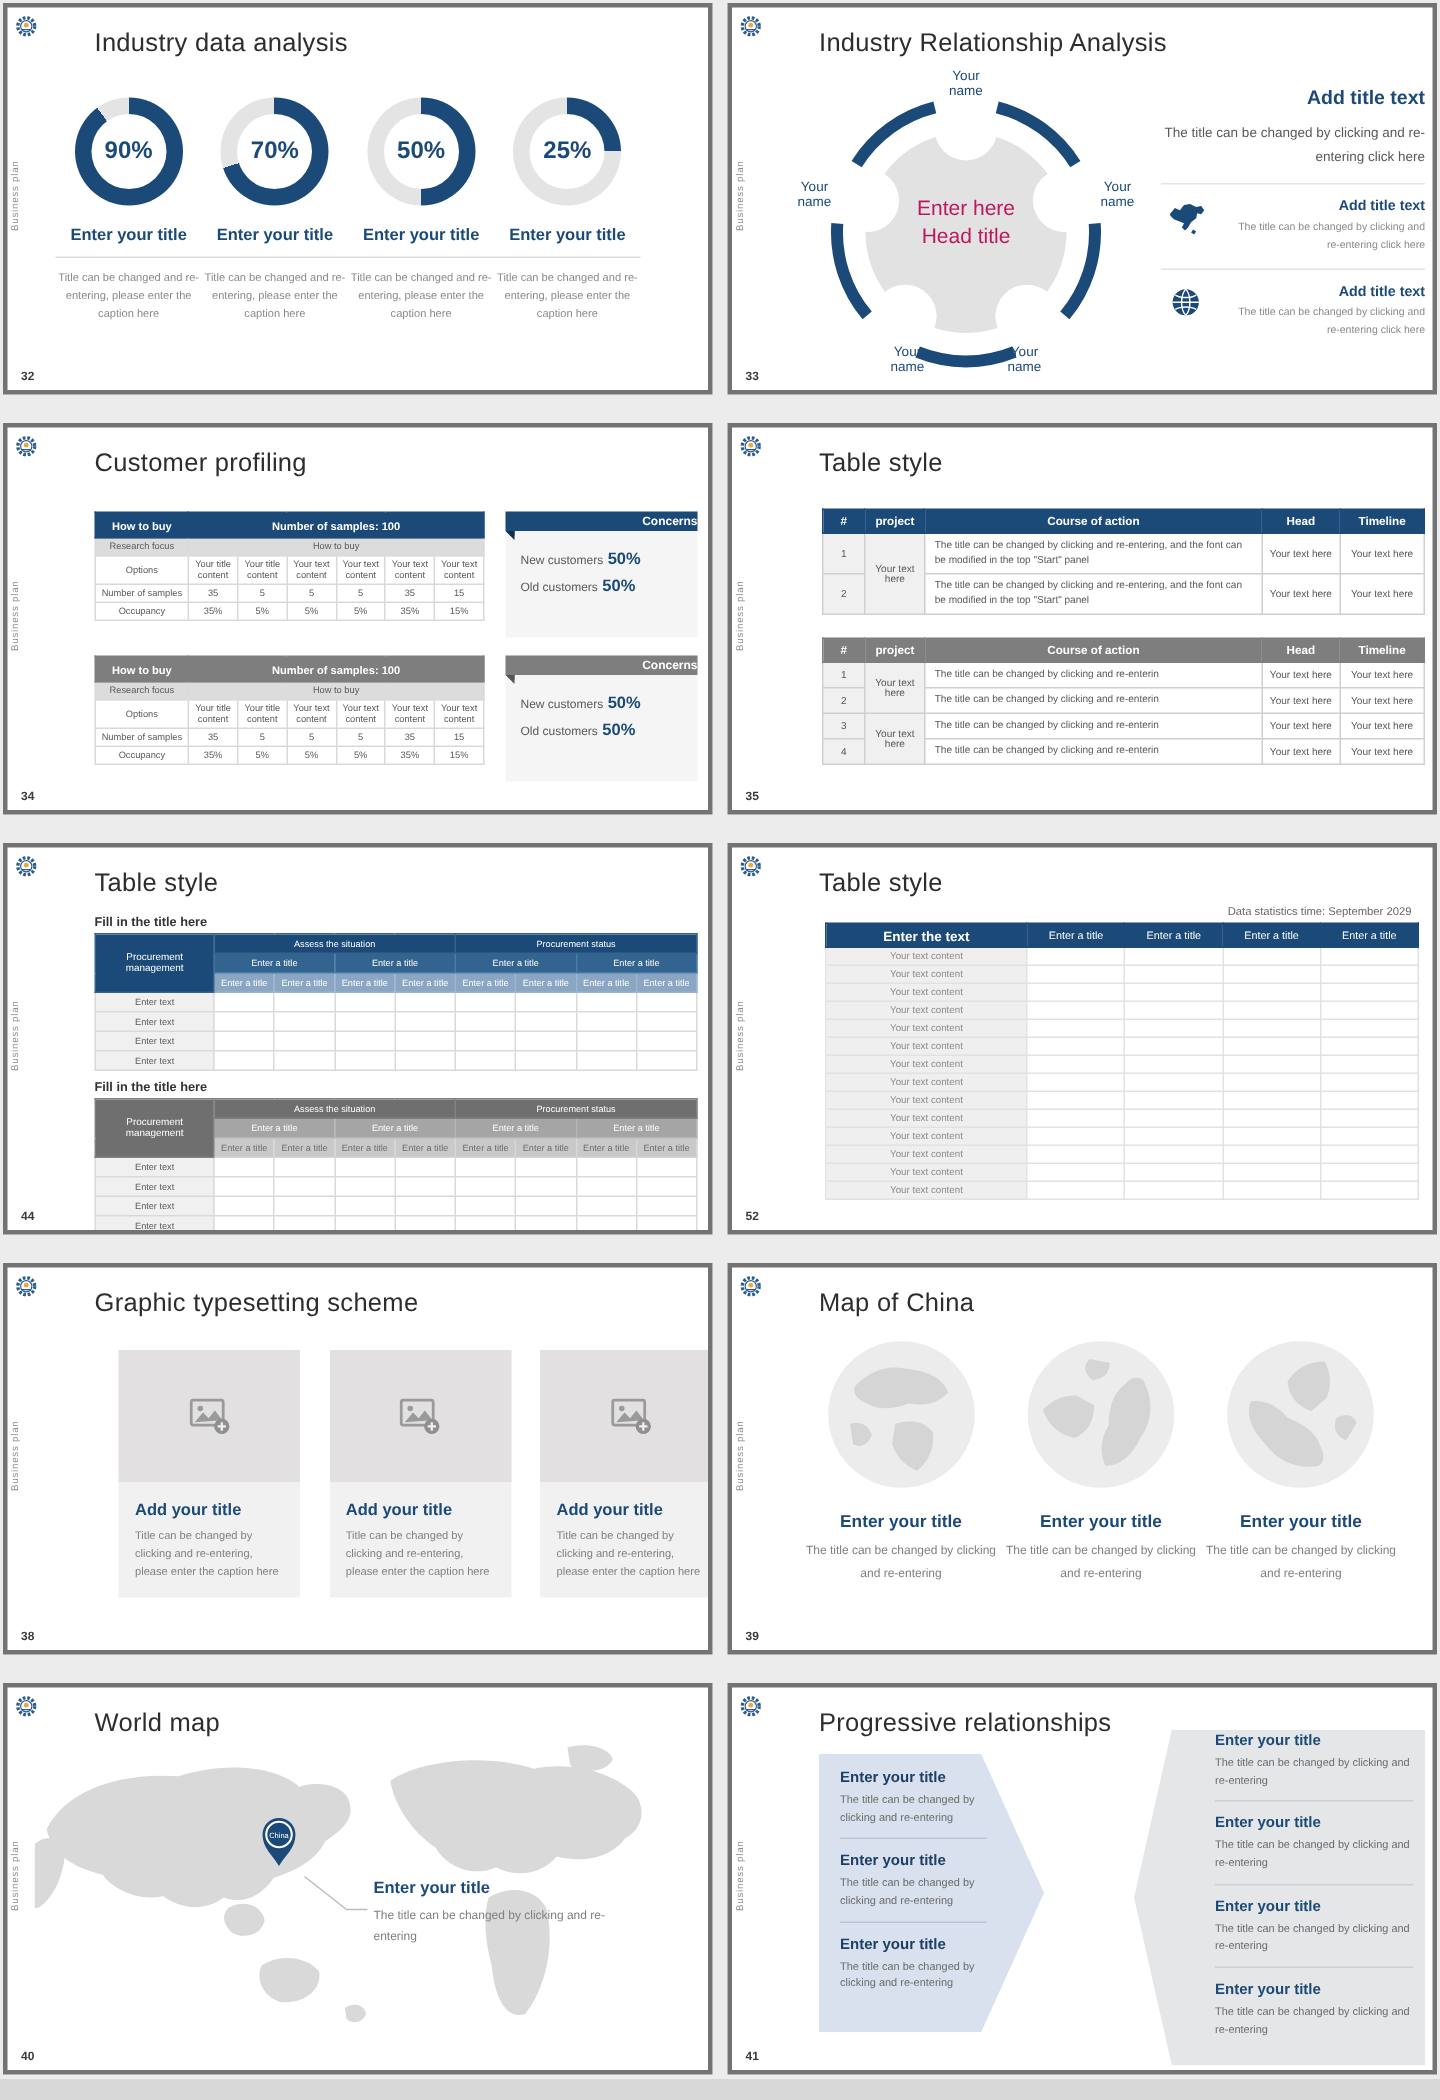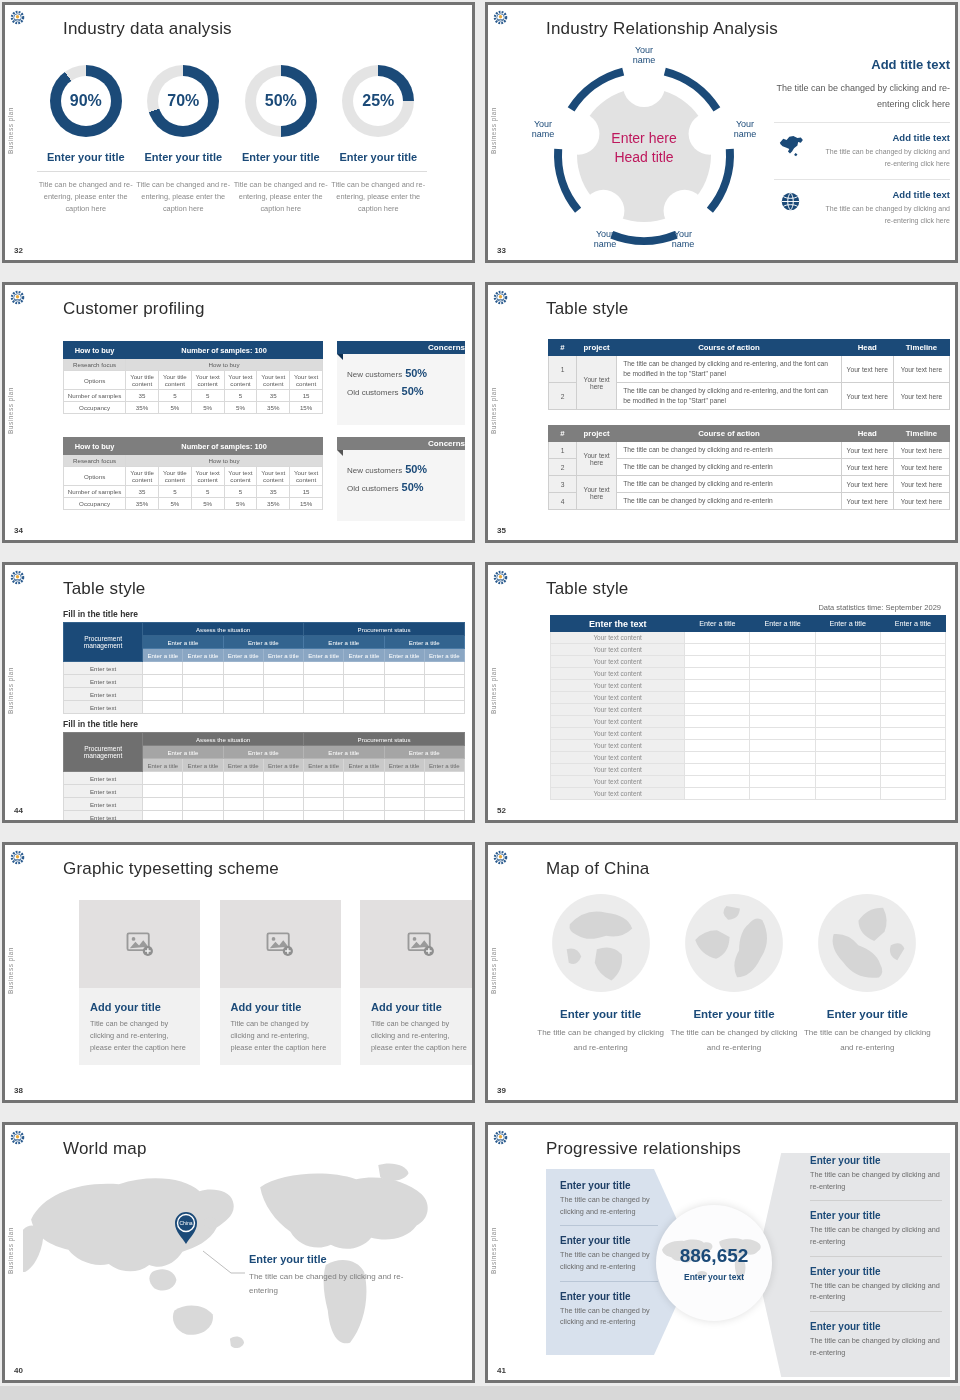--- a/index.html
+++ b/index.html
@@ -936,30 +936,18 @@
       <div class="s41-item">
           <div class="t">Enter your title</div>
           <div class="p">The title can be changed by clicking and re-entering</div>
         </div>
       <div class="s41-item">
           <div class="t">Enter your title</div>
           <div class="p">The title can be changed by clicking and re-entering</div>
         </div>
     </div>
 
-    <div class="s41-circle">
-      <svg width="108" height="62" viewBox="0 0 430 218" preserveAspectRatio="xMidYMid meet">
-        <g fill="#dcdcdc">
-          <path d="M8,60 C20,35 55,22 95,25 C125,15 160,18 175,32 C185,28 205,30 208,42 C212,55 200,62 192,68 C185,82 170,88 158,92 C150,104 138,110 125,105 C112,115 95,112 85,104 C70,108 52,100 45,90 C28,86 12,78 8,60 Z"></path>
-          <path d="M150,150 C162,142 180,144 188,154 C190,166 178,176 162,174 C150,170 146,158 150,150 Z"></path>
-          <path d="M235,28 C255,14 300,10 330,20 C355,15 380,22 395,35 C405,45 402,60 390,66 C380,80 360,82 345,78 C335,90 318,92 305,85 C290,92 272,85 265,72 C250,62 238,45 235,28 Z"></path>
-          <path d="M300,105 C315,96 332,100 338,112 C344,135 338,165 324,182 C312,186 304,172 302,150 C298,135 296,118 300,105 Z"></path>
-        </g>
-      </svg>
-      <div class="bignum">886,652</div>
-      <div class="biglab">Enter your text</div>
-    </div>
     <div class="num">41</div>
   </section>
 
 </div>
 
 <div class="bottom-strip"></div>
 
 </body></html>

